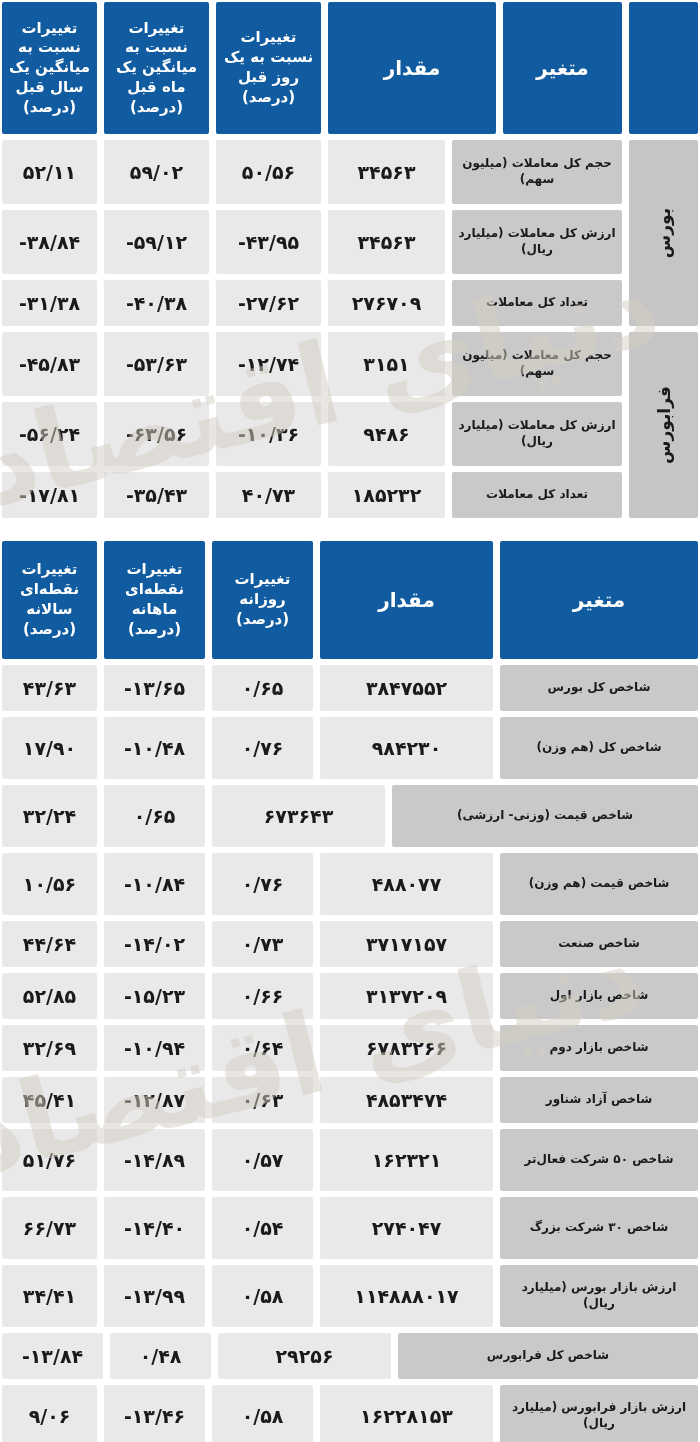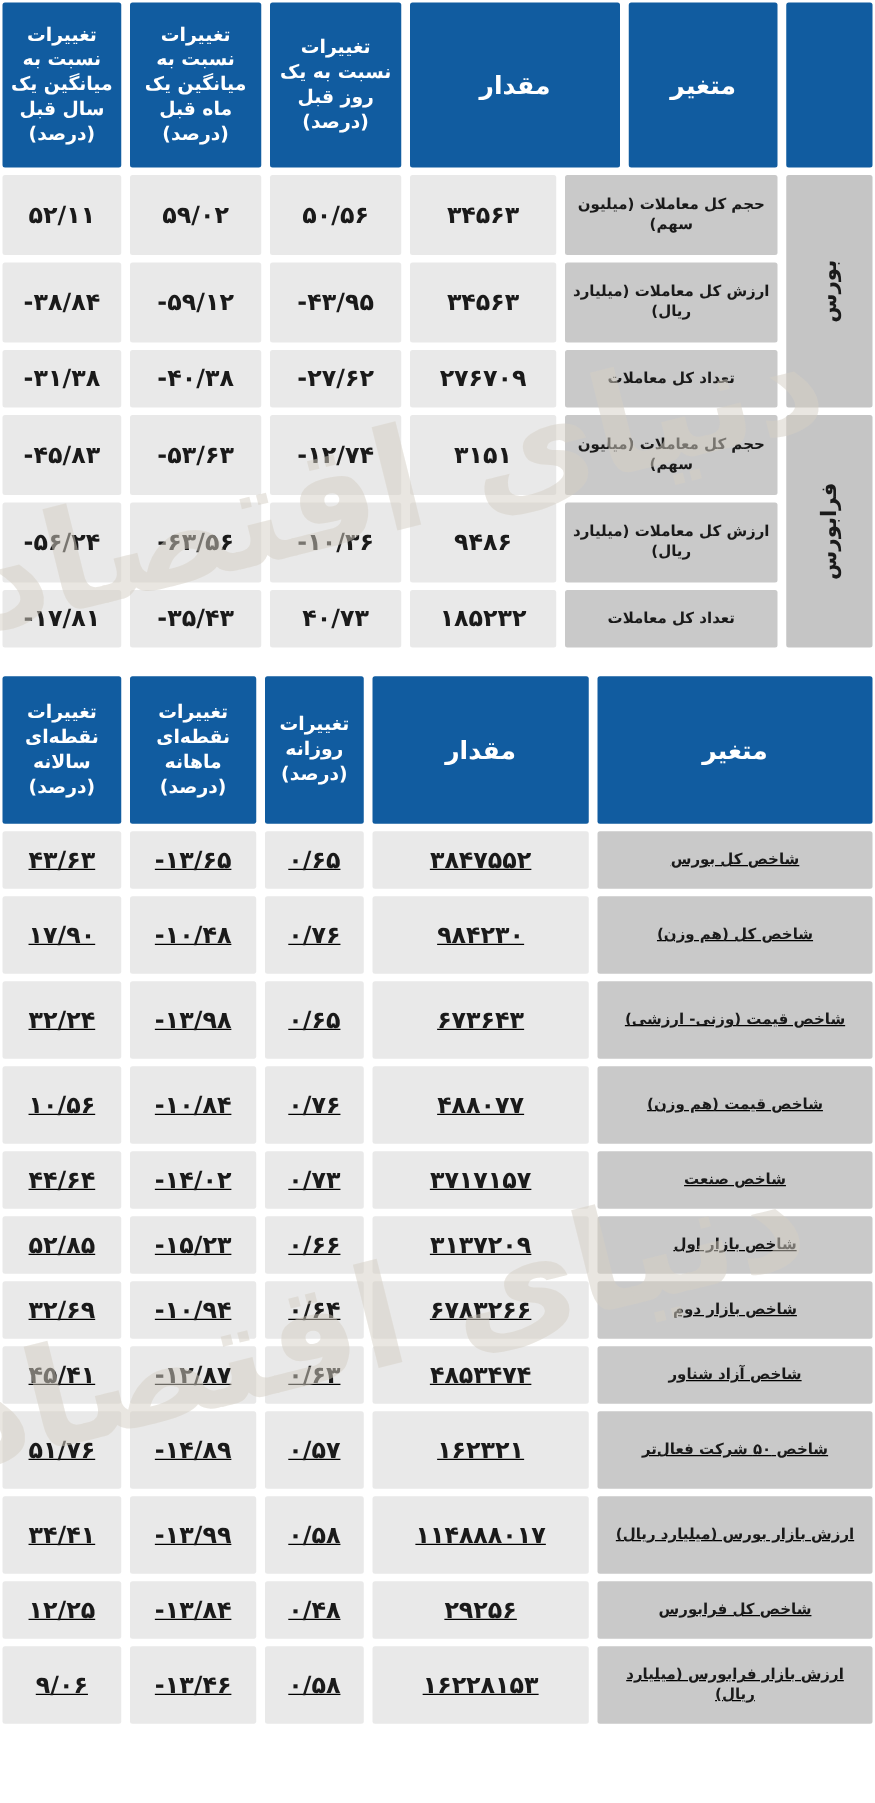--- a/index.html
+++ b/index.html
@@ -18,27 +18,27 @@
          border-radius:2px;font-weight:700;padding:3px 4px;box-sizing:border-box;
          font-size:15px;line-height:1.32;}
   .hrow > .hcell + .hcell{margin-left:7px;}
   .t1h .hcell{height:132px;}
   .t2h .hcell{height:118px;}
   .big{font-size:20px;}
   
   .w-y{width:95px;}  .w-m{width:105px;} .w-d{width:105px;}
   .w-v1h{width:168px;} .w-l1h{flex:1;} .w-g{width:69px;}
   .w-v1{width:117px;text-align:right;}  .w-l1{flex:1;}
-  .w-m2{width:101px;} .w-d2{width:79px;} .w-v2{width:173px;} .w-l2{flex:1;}
+  .w-m2{width:101px;} .w-d2{width:101px;} .w-v2{width:173px;} .w-l2{flex:1;}
   
   .t1body{display:flex;direction:ltr;margin-top:6px;}
   .t1rows{flex:1;display:flex;flex-direction:column;}
   .trow{display:flex;direction:ltr;}
   .trow + .trow{margin-top:6px;border-radius:16px;}
-  .t2rows .trow{margin-top:6px;text-decoration:underline;}
+  .t2rows .trow{margin-top:6px;}
   .cell{border-radius:2px;display:flex;align-items:center;justify-content:center;
         box-sizing:border-box;color:var(--text-dark);}
   .trow > .cell + .cell{margin-left:7px;}
   .num{background:var(--cell-light);font-weight:700;font-size:19px;
        direction:ltr;unicode-bidi:isolate;}
   .label{background:var(--cell-mid);direction:rtl;font-weight:700;font-size:12px;
          text-align:center;line-height:1.3;padding:2px 6px;}
   .tall{height:64px;} .short{height:46px;}
   .t2 .tall{height:62px;}
   
@@ -149,21 +149,20 @@
       </div>
       <div class="trow tall">
         <div class="cell num w-y">۱۷/۹۰</div>
         <div class="cell num w-m2">-۱۰/۴۸</div>
         <div class="cell num w-d2">۰/۷۶</div>
         <div class="cell num w-v2">۹۸۴۲۳۰</div>
         <div class="cell label w-l2">شاخص کل (هم وزن)</div>
       </div>
       <div class="trow tall">
         <div class="cell num w-y">۳۲/۲۴</div>
-        <div class="cell num w-m2">-۱۳/۹۸</div>
         <div class="cell num w-d2">۰/۶۵</div>
         <div class="cell num w-v2">۶۷۳۶۴۳</div>
         <div class="cell label w-l2">شاخص قیمت (وزنی- ارزشی)</div>
       </div>
       <div class="trow tall">
         <div class="cell num w-y">۱۰/۵۶</div>
         <div class="cell num w-m2">-۱۰/۸۴</div>
         <div class="cell num w-d2">۰/۷۶</div>
         <div class="cell num w-v2">۴۸۸۰۷۷</div>
         <div class="cell label w-l2">شاخص قیمت (هم وزن)</div>
@@ -197,28 +196,34 @@
         <div class="cell label w-l2">شاخص آزاد شناور</div>
       </div>
       <div class="trow tall">
         <div class="cell num w-y">۵۱/۷۶</div>
         <div class="cell num w-m2">-۱۴/۸۹</div>
         <div class="cell num w-d2">۰/۵۷</div>
         <div class="cell num w-v2">۱۶۲۳۲۱</div>
         <div class="cell label w-l2">شاخص ۵۰ شرکت فعال‌تر</div>
       </div>
       <div class="trow tall">
+        <div class="cell num w-y">۶۶/۷۳</div>
+        <div class="cell num w-m2">-۱۴/۴۰</div>
+        <div class="cell num w-d2">۰/۵۴</div>
+        <div class="cell num w-v2">۲۷۴۰۴۷</div>
+        <div class="cell label w-l2">شاخص ۳۰ شرکت بزرگ</div>
+      </div>
+      <div class="trow tall">
         <div class="cell num w-y">۳۴/۴۱</div>
         <div class="cell num w-m2">-۱۳/۹۹</div>
         <div class="cell num w-d2">۰/۵۸</div>
         <div class="cell num w-v2">۱۱۴۸۸۸۰۱۷</div>
         <div class="cell label w-l2">ارزش بازار بورس (میلیارد ریال)</div>
       </div>
       <div class="trow short">
-        <div class="cell num w-y">۱۲/۲۵</div>
         <div class="cell num w-m2">-۱۳/۸۴</div>
         <div class="cell num w-d2">۰/۴۸</div>
         <div class="cell num w-v2">۲۹۲۵۶</div>
         <div class="cell label w-l2">شاخص کل فرابورس</div>
       </div>
       <div class="trow tall">
         <div class="cell num w-y">۹/۰۶</div>
         <div class="cell num w-m2">-۱۳/۴۶</div>
         <div class="cell num w-d2">۰/۵۸</div>
         <div class="cell num w-v2">۱۶۲۲۸۱۵۳</div>

